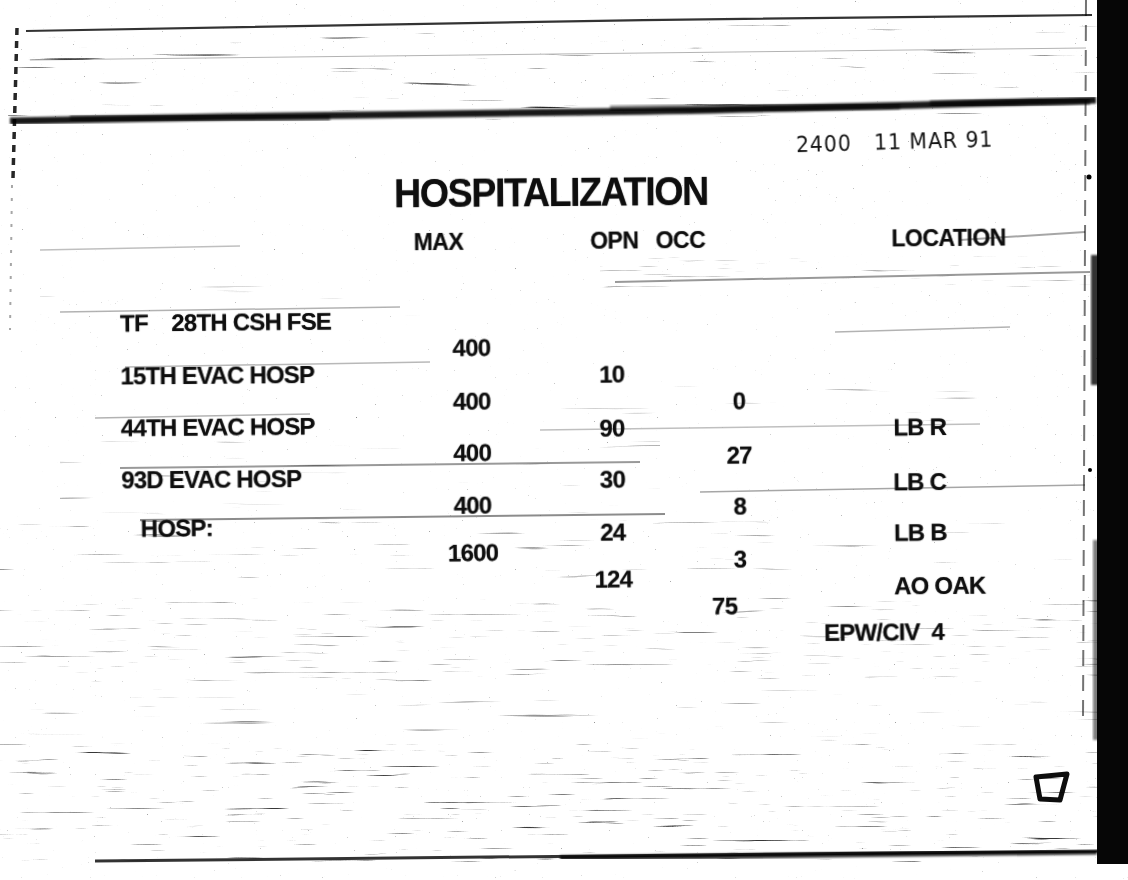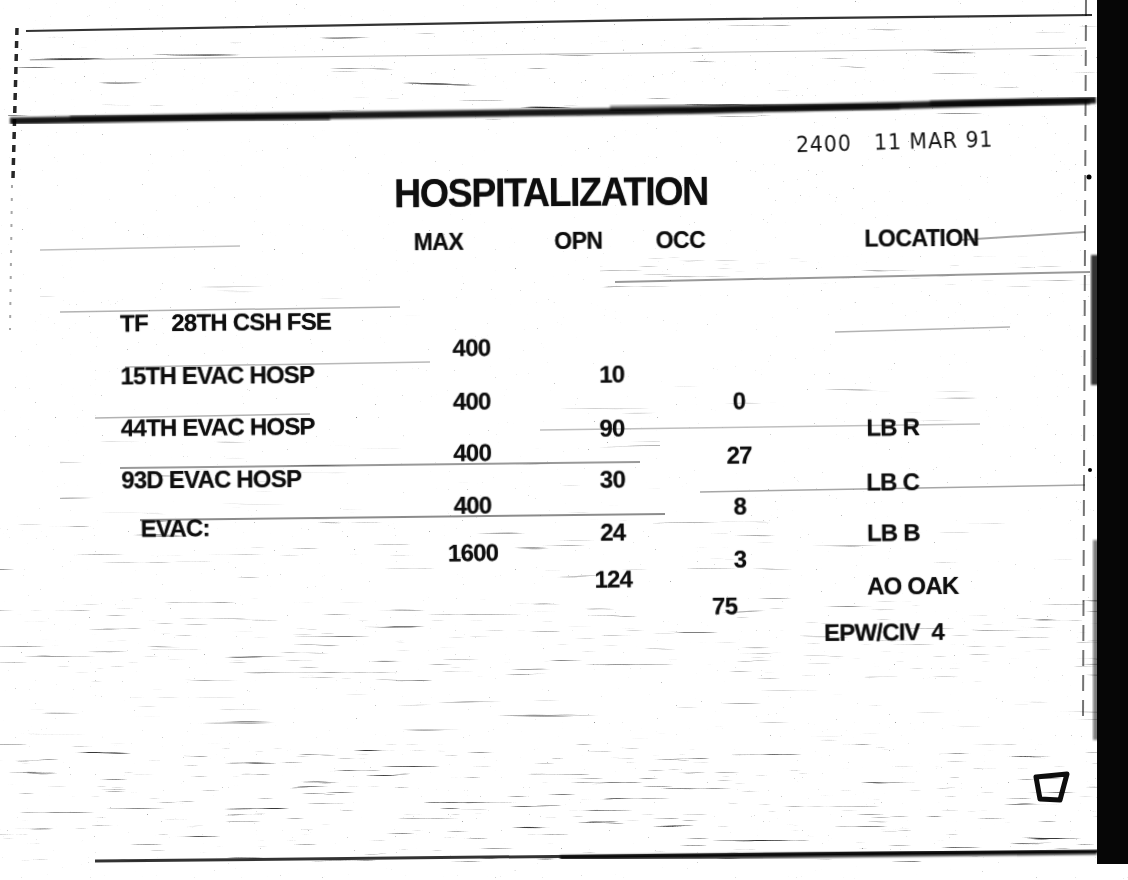--- a/index.html
+++ b/index.html
@@ -37,23 +37,23 @@
   .r1 { top:331px; }
   .r2 { top:382px; transform:rotate(-0.1deg); }
   .r3 { top:435px; }
   .r4 { top:482px; transform:rotate(-0.2deg); }
   .cell { position:absolute; text-shadow:0 0 1px rgba(0,0,0,0.55); }
   .c-unit { left:121px; }
   .r4 .c-unit { left:140px; }
   .c-max  { left:412px; width:120px; text-align:center; }
   .c-opn  { left:552px; width:120px; text-align:center; }
   .c-occ  { left:679px; width:120px; text-align:center; }
-  .c-loc  { left:866px; }
+  .c-loc  { left:893px; }
   .thead .c-max { left:380px; }
-  .thead .c-opn { left:520px; }
+  .thead .c-opn { left:520px;text-align:right; }
   .thead .c-occ { left:622px; }
   .r4 .c-occ { transform:translateX(-16px); }
   .r4 .c-loc { left:822px; }
 </style>
 </head>
 <body>
 
 <div class="page">
 
   <svg class="layer under" width="1128" height="880" viewBox="0 0 1128 880" aria-hidden="true">
@@ -149,21 +149,21 @@
 
     <div class="row r3">
       <span class="cell c-unit">93D EVAC HOSP</span>
       <span class="cell c-max">400</span>
       <span class="cell c-opn">24</span>
       <span class="cell c-occ">3</span>
       <span class="cell c-loc">AO OAK</span>
     </div>
 
     <div class="row r4">
-      <span class="cell c-unit">EVAC:</span>
+      <span class="cell c-unit">HOSP:</span>
       <span class="cell c-max">1600</span>
       <span class="cell c-opn">124</span>
       <span class="cell c-occ">75</span>
       <span class="cell c-loc">EPW/CIV  4</span>
     </div>
   </div>
 
   <svg class="layer over" width="1128" height="880" viewBox="0 0 1128 880" aria-hidden="true">
     <defs>
       <filter id="speck2" x="0%" y="0%" width="100%" height="100%">

